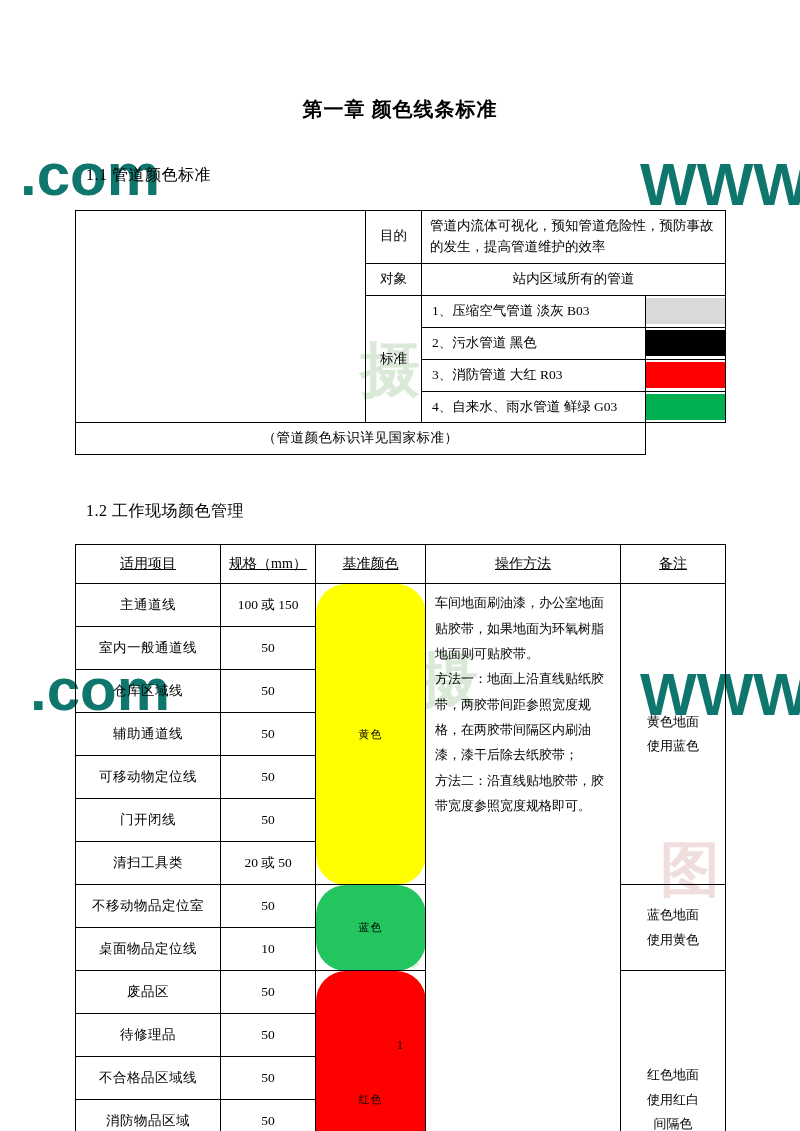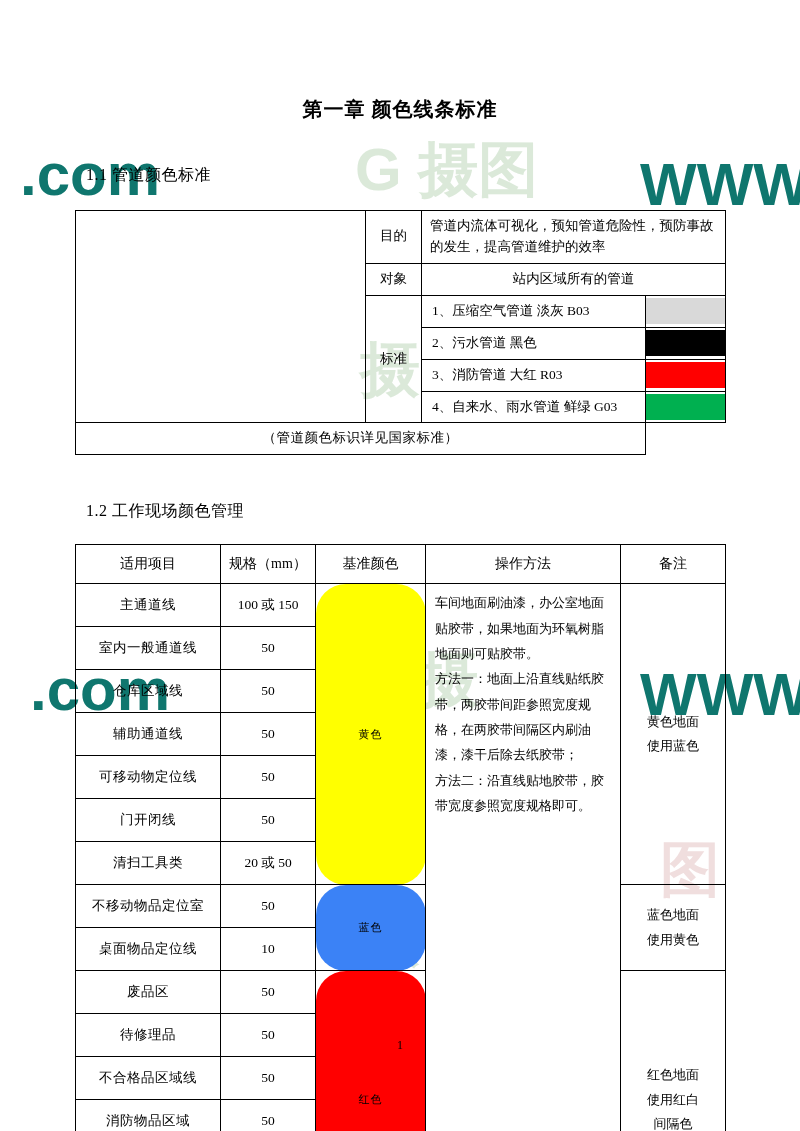--- a/index.html
+++ b/index.html
@@ -122,32 +122,33 @@
   table.t2 th, table.t2 td {
     border: 1px solid #000;
     padding: 4px 4px;
     text-align: center;
     vertical-align: middle;
     font-weight: normal;
   }
   table.t2 th {
     height: 30px;
     font-size: 14px;
+    text-decoration: underline;
   }
   table.t2 td.item {
     height: 34px;
     letter-spacing: 0.5px;
   }
   .colorcell {
     font-size: 11px;
     letter-spacing: 1px;
     border-radius: 30px;
   }
   .c-yellow { background: #ffff00; }
-  .c-blue   { background: #3b82f6; }
+  .c-blue   { background: #22c55e; }
   .c-red    { background: #ff0000; }
   .method {
     text-align: left !important;
     vertical-align: top !important;
     padding: 6px 9px !important;
     line-height: 1.95;
     font-size: 13px;
   }
   .remark {
     font-size: 13px;
@@ -166,21 +167,20 @@
     z-index: 3;
   }
 </style>
 </head>
 <body>
 
 <div class="page">
 
   <div class="watermarks">
     <div class="wm big" style="left:20px; top:140px;">.com</div>
-    <div class="wm big wm-green" style="left:355px; top:130px;">G 摄图</div>
     <div class="wm big" style="left:640px; top:150px;">WWW</div>
     <div class="wm big wm-green" style="left:360px; top:330px;">摄</div>
     <div class="wm big" style="left:30px; top:655px;">.com</div>
     <div class="wm big wm-green" style="left:355px; top:640px;">G 摄</div>
     <div class="wm big" style="left:640px; top:660px;">WWW</div>
     <div class="wm big wm-red" style="left:660px; top:830px;">图</div>
     <div class="wm big wm-green" style="left:360px; top:900px;">摄</div>
     <div class="wm big wm-green" style="left:360px; top:975px;">图</div>
   </div>
 

